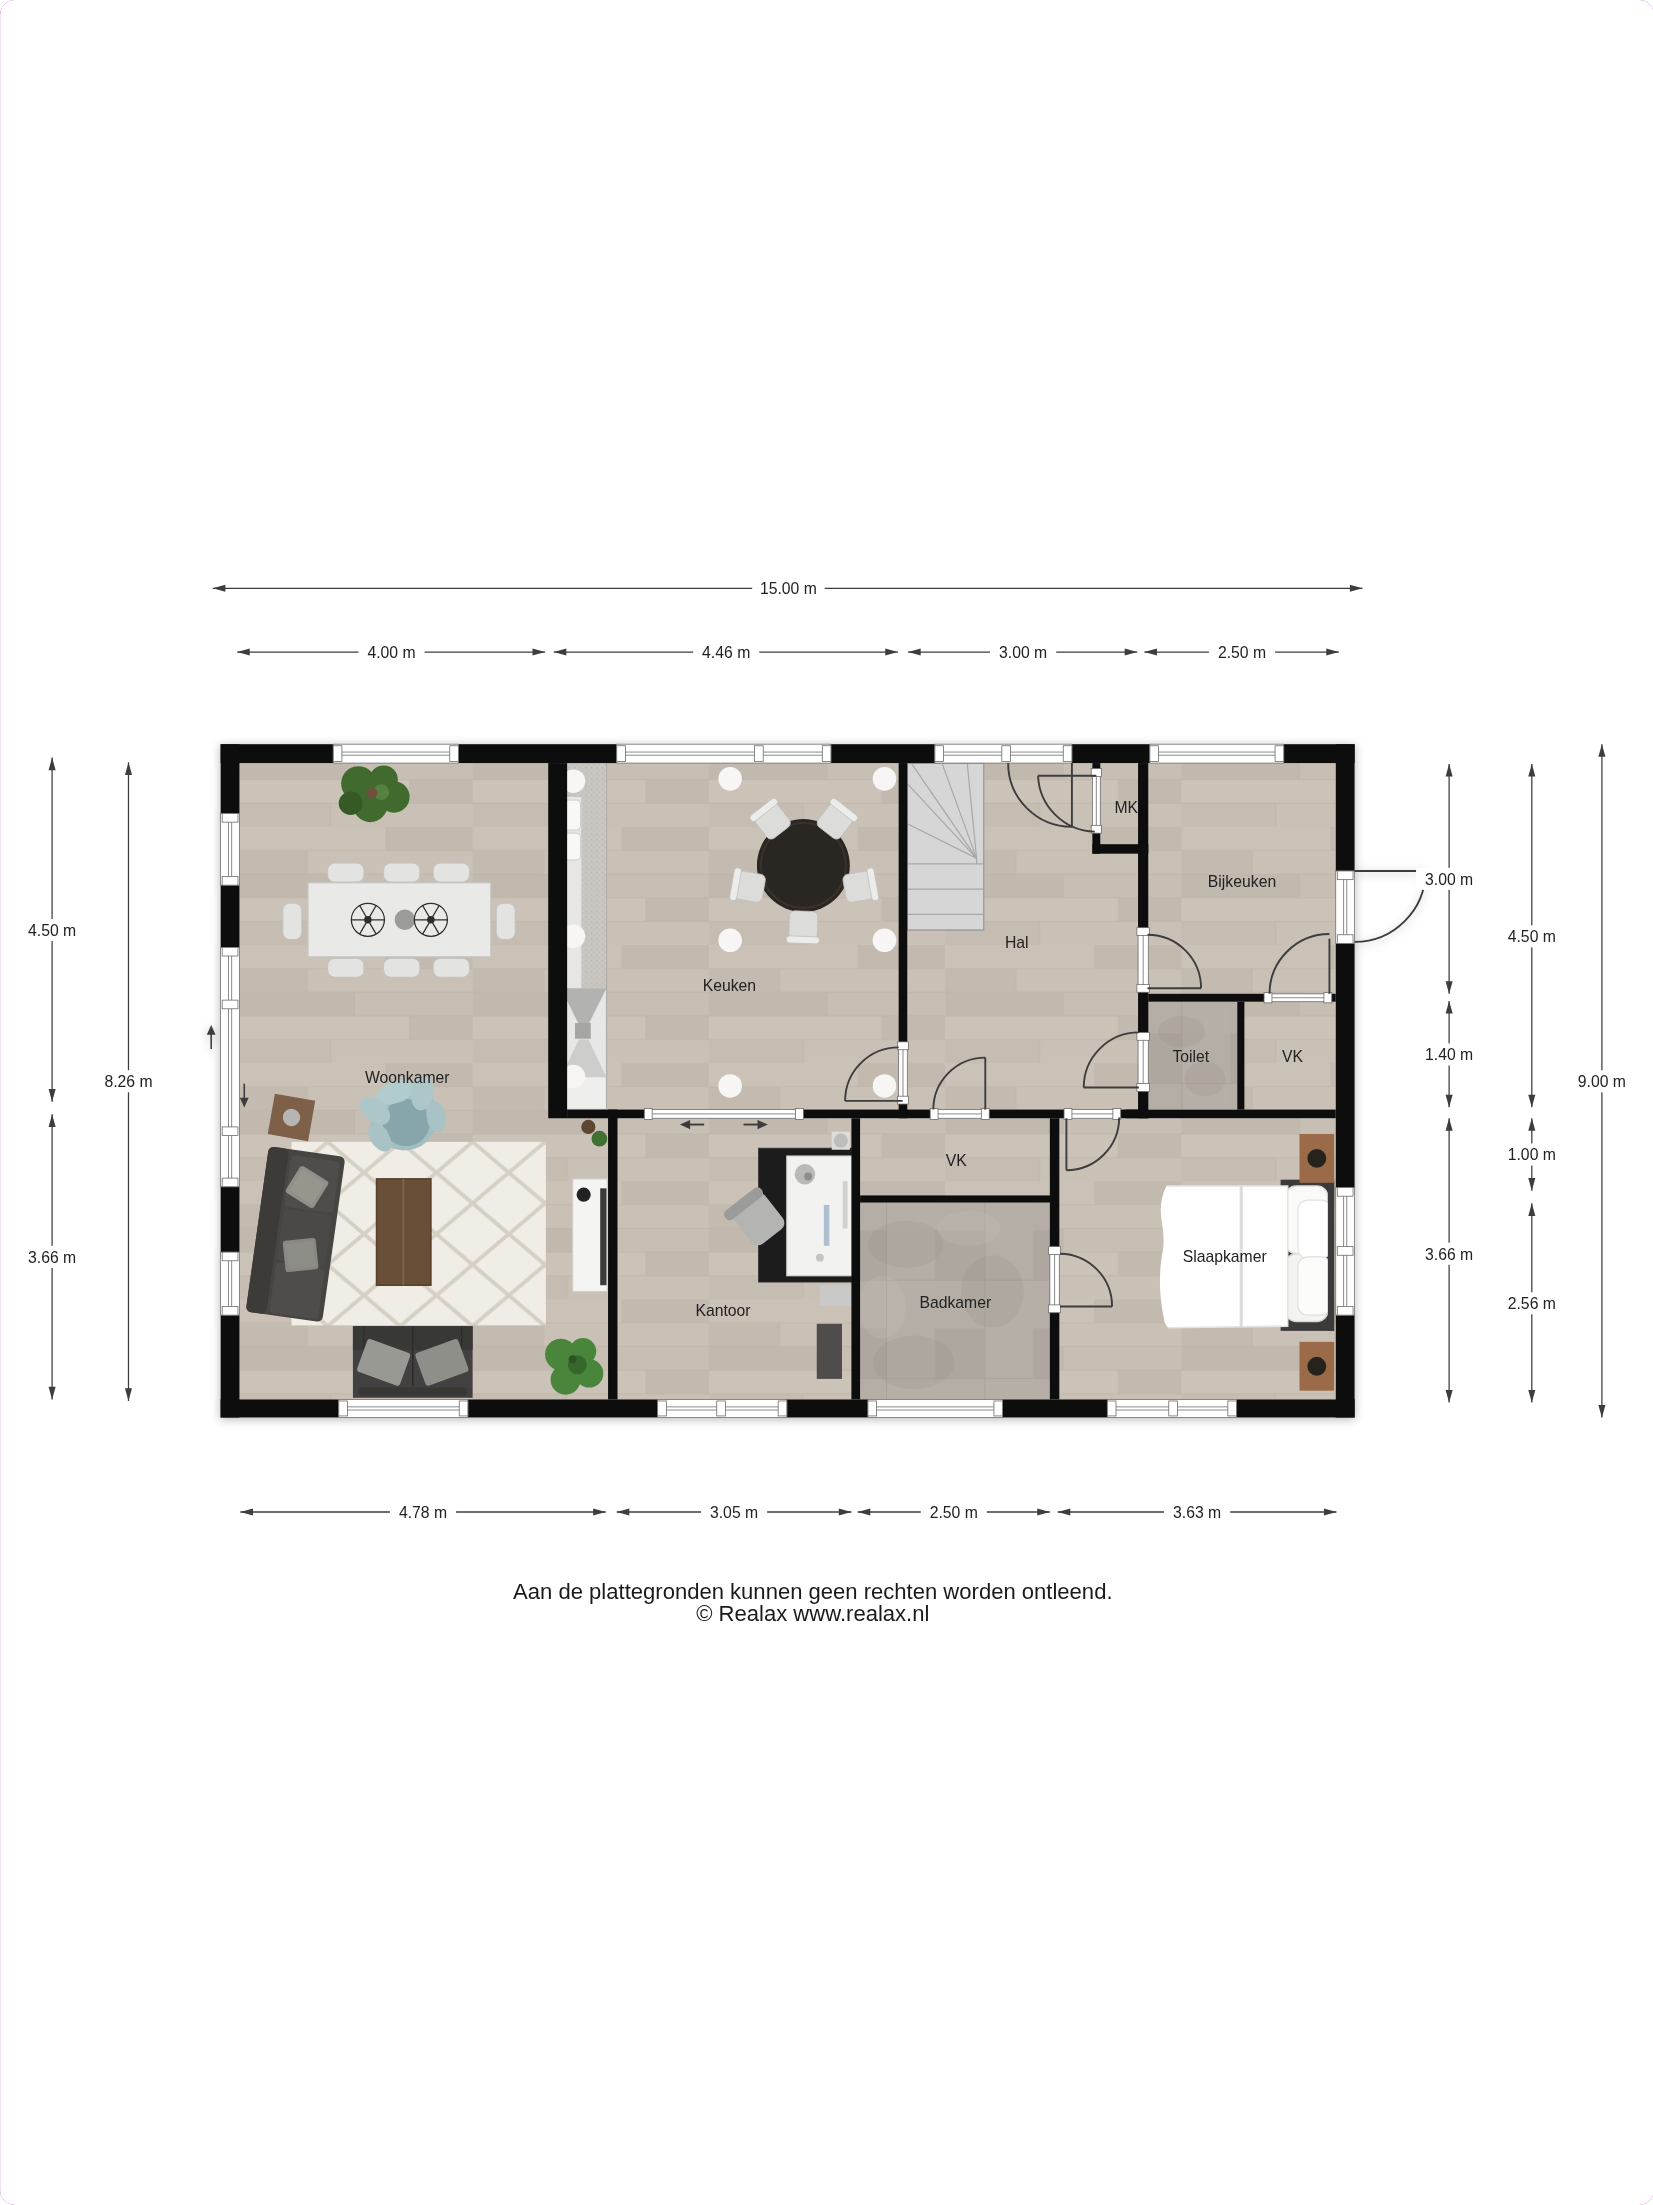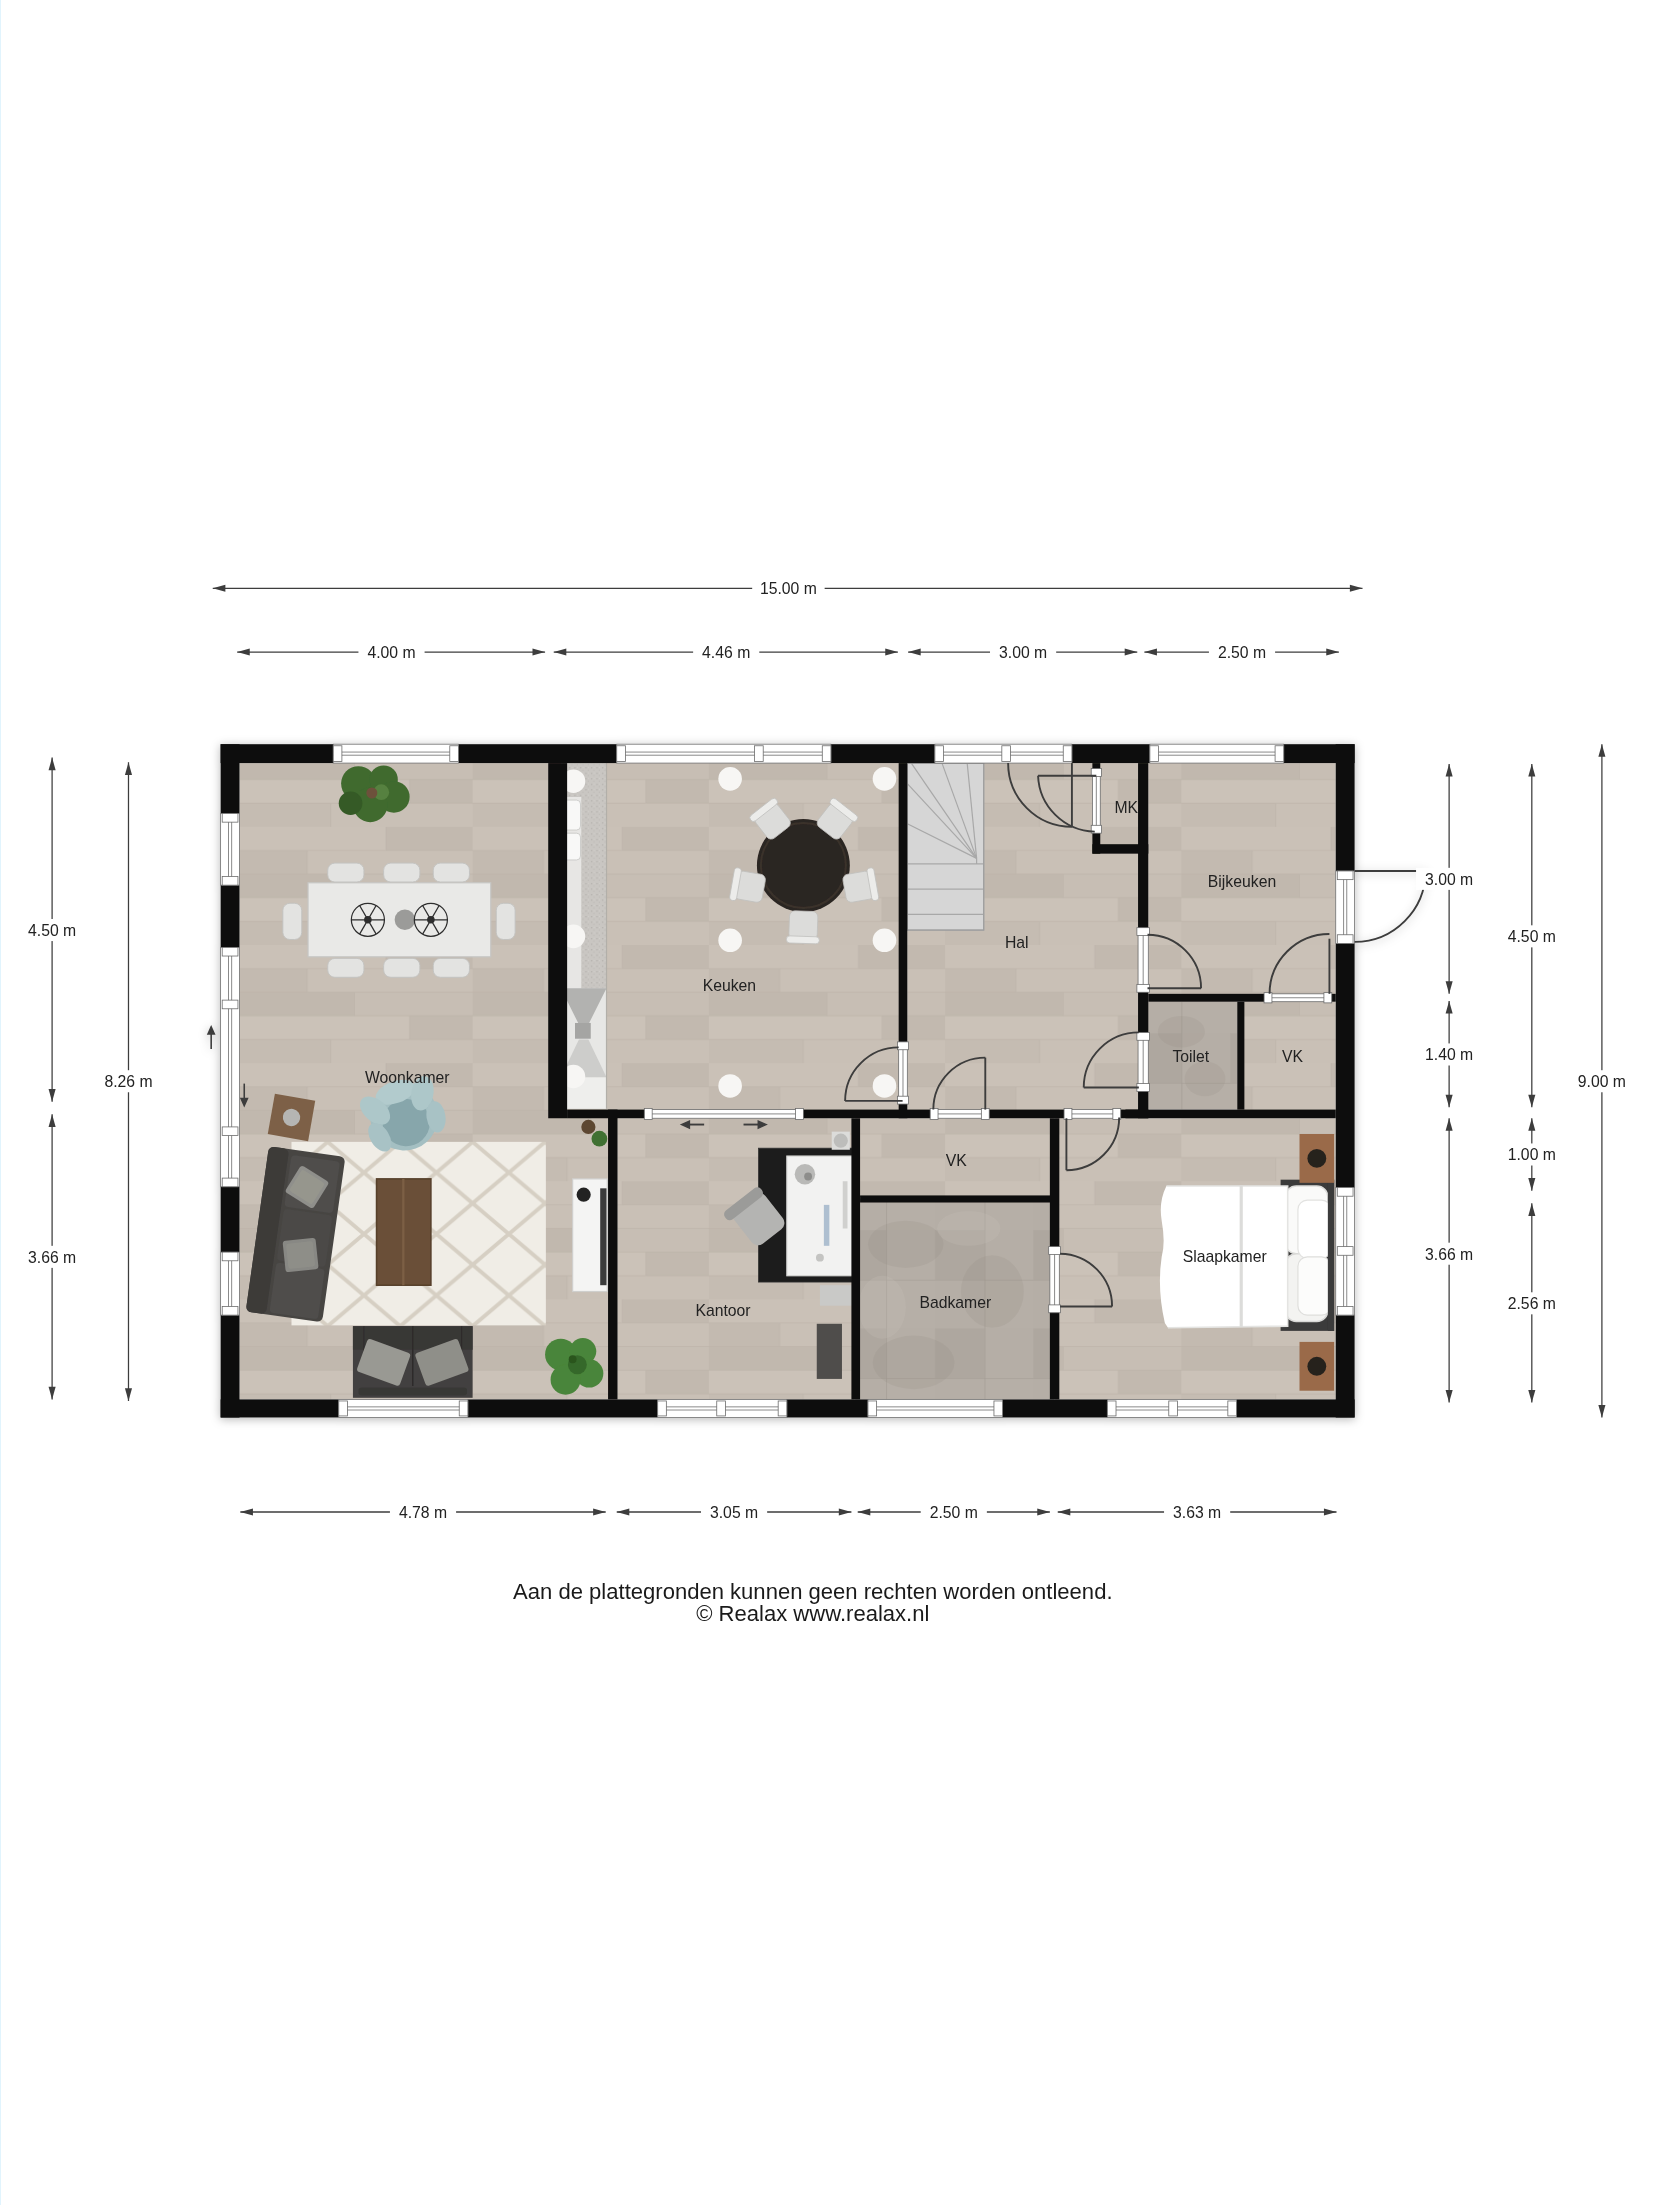--- a/index.html
+++ b/index.html
@@ -1,17 +1,17 @@
 <!DOCTYPE html>
 <html style="font-size:12.6px"><head>
 <meta charset="utf-8">
 <style>
   html,body{margin:0;padding:0;background:#ffffff;}
-  .page{width:1654px;height:2205px;position:relative;background:#0ea5e9;overflow:hidden;
-        font-family:"Liberation Sans", sans-serif;}
+  .page{width:1654px;height:2205px;position:relative;background:#a21caf;overflow:hidden;
+        font-family:"Liberation Sans", sans-serif;border-radius:15px;}
   svg{position:absolute;left:0;top:0;transform:translateZ(0);will-change:transform;}
   text{font-family:"Liberation Sans", sans-serif;}
 </style>
 </head>
 <body>
 <div class="page">
 <svg width="1654" height="2205" viewBox="0 0 2100 2800">
 <defs>
   <pattern id="wood" x="0" y="0" width="300" height="150" patternUnits="userSpaceOnUse">
     <rect width="300" height="150" fill="#c6bdb3"></rect>

